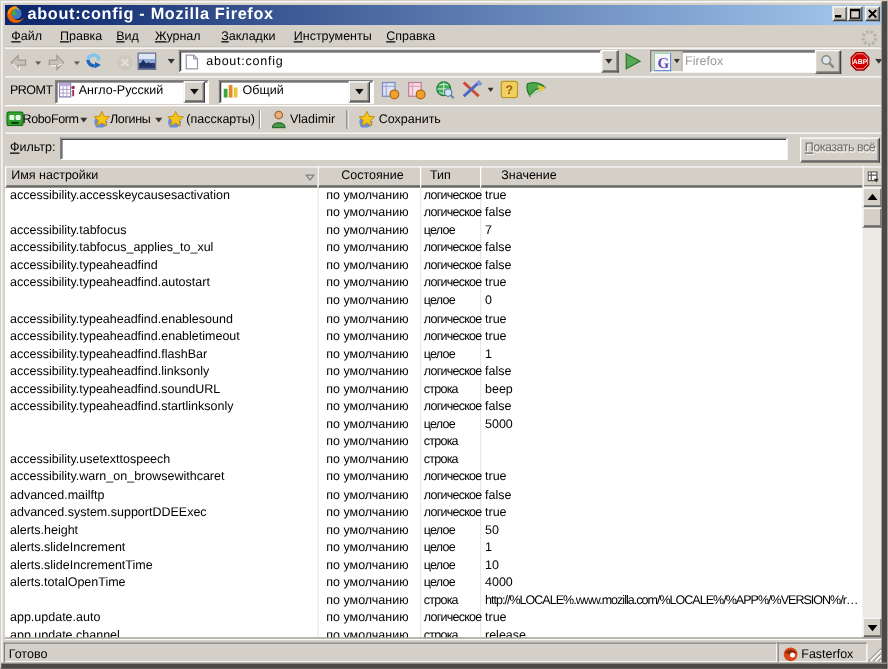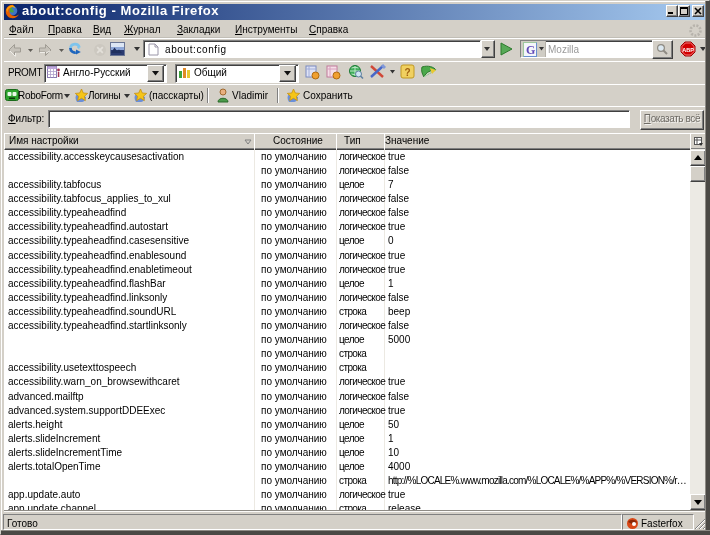--- a/index.html
+++ b/index.html
@@ -99,21 +99,21 @@
   </svg>
 
 <div class="a sunk" style="left:520px;top:40px;width:131px;height:16px"></div>
 <div class="a" style="left:521px;top:41px;width:24px;height:16px;background:#cfccc4;border-right:1px solid #b5b1a9"></div>
 <div class="a" style="left:523px;top:42px;width:12px;height:13px;border:1px solid;border-color:#9ec89e #6a8fd0 #6a8fd0 #9ec89e;background:#f4f6fa">
     <div class="a" style="left:2px;top:0px;font-family:'Liberation Serif',serif;font-weight:bold;font-size:12px;color:#6048b8">G</div>
   </div>
 <svg class="a" style="left:539px;top:47px" width="6" height="4">
     <path d="M0 0 L5 0 L2.5 3.5z" fill="#333"></path>
   </svg>
-<div class="a" style="left:548px;top:44px;color:#9a9a9a">Mozilla</div>
+<div class="a" style="left:548px;top:44px;color:#9a9a9a">Firefox</div>
 <div class="a btn" style="left:652px;top:40px;width:19px;height:17px">
     <svg class="a" style="left:3px;top:2px" width="13" height="13" viewBox="0 0 13 13">
       <circle cx="5" cy="5" r="3.4" fill="#dce8f0" stroke="#8f8b83" stroke-width="1.2"></circle>
       <path d="M7.5 7.5 L11 11" stroke="#8f8b83" stroke-width="2"></path>
     </svg>
   </div>
 
 <svg class="a" style="left:680px;top:41px" width="16" height="16" viewBox="0 0 16 16">
     <polygon points="5,1 11,1 15,5 15,11 11,15 5,15 1,11 1,5" fill="#d20000" stroke="#9a0000"></polygon>
     <polygon points="5.4,2 10.6,2 14,5.4 14,10.6 10.6,14 5.4,14 2,10.6 2,5.4" fill="none" stroke="#ff9a9a" stroke-width="0.8"></polygon>
@@ -229,21 +229,21 @@
     <div style="margin-top:2px"><u>П</u>оказать всё</div>
   </div>
 
 <div class="a" id="tbl" style="left:4px;top:133px;width:702px;height:377px;background:#fff;overflow:hidden">
 <div class="a" style="left:0;top:0;width:702px;height:16px;background:#D4D0C8"></div>
 <div class="a hc" style="left:0;top:0;width:250px"><span style="margin-left:4px">Имя настройки</span><svg class="a" style="left:239px;top:5px" width="8" height="6">
         <path d="M1 1 L7 1 L4 5z" fill="none" stroke="#808080"></path>
       </svg></div>
 <div class="a hc" style="left:250px;top:0;width:82px"><span style="margin-left:18px">Состояние</span></div>
 <div class="a hc" style="left:332px;top:0;width:48px"><span style="margin-left:7px">Тип</span></div>
-<div class="a hc" style="left:380px;top:0;width:306px"><span style="margin-left:0">Значение</span></div>
+<div class="a hc" style="left:380px;top:0;width:306px"><span style="margin-left:16px">Значение</span></div>
 <div class="a hc" style="left:686px;top:0;width:16px">
       <svg class="a" style="left:3px;top:3px" width="10" height="10" viewBox="0 0 10 10">
         <rect x="0.5" y="0.5" width="7" height="7" fill="#fff" stroke="#555"></rect>
         <path d="M3 .5 V7.5 M.5 3 H7.5" stroke="#555"></path>
         <path d="M5 6 L9 6 L7 9z" fill="#333"></path>
       </svg>
     </div>
 
 <div class="a" style="left:250px;top:16px;width:1px;height:361px;background:#ece9e2"></div>
 <div class="a" style="left:332px;top:16px;width:1px;height:361px;background:#ece9e2"></div>
@@ -264,21 +264,20 @@
 <div class="a" style="letter-spacing:-0.6px;left:335px;top:60.1px">логическое</div>
 <div class="a" style="left:384px;top:60.1px;width:300px;overflow:hidden;white-space:nowrap">false</div>
 <div class="a" style="left:4px;top:74.2px;width:244px;overflow:hidden;white-space:nowrap">accessibility.typeaheadfind</div>
 <div class="a" style="left:257px;top:74.2px">по умолчанию</div>
 <div class="a" style="letter-spacing:-0.6px;left:335px;top:74.2px">логическое</div>
 <div class="a" style="left:384px;top:74.2px;width:300px;overflow:hidden;white-space:nowrap">false</div>
 <div class="a" style="left:4px;top:88.3px;width:244px;overflow:hidden;white-space:nowrap">accessibility.typeaheadfind.autostart</div>
 <div class="a" style="left:257px;top:88.3px">по умолчанию</div>
 <div class="a" style="letter-spacing:-0.6px;left:335px;top:88.3px">логическое</div>
 <div class="a" style="left:384px;top:88.3px;width:300px;overflow:hidden;white-space:nowrap">true</div>
-<div class="a" style="left:4px;top:102.4px;width:244px;overflow:hidden;white-space:nowrap">accessibility.typeaheadfind.casesensitive</div>
 <div class="a" style="left:257px;top:102.4px">по умолчанию</div>
 <div class="a" style="letter-spacing:-0.6px;left:335px;top:102.4px">целое</div>
 <div class="a" style="left:384px;top:102.4px;width:300px;overflow:hidden;white-space:nowrap">0</div>
 <div class="a" style="left:4px;top:116.5px;width:244px;overflow:hidden;white-space:nowrap">accessibility.typeaheadfind.enablesound</div>
 <div class="a" style="left:257px;top:116.5px">по умолчанию</div>
 <div class="a" style="letter-spacing:-0.6px;left:335px;top:116.5px">логическое</div>
 <div class="a" style="left:384px;top:116.5px;width:300px;overflow:hidden;white-space:nowrap">true</div>
 <div class="a" style="left:4px;top:130.6px;width:244px;overflow:hidden;white-space:nowrap">accessibility.typeaheadfind.enabletimeout</div>
 <div class="a" style="left:257px;top:130.6px">по умолчанию</div>
 <div class="a" style="letter-spacing:-0.6px;left:335px;top:130.6px">логическое</div>

